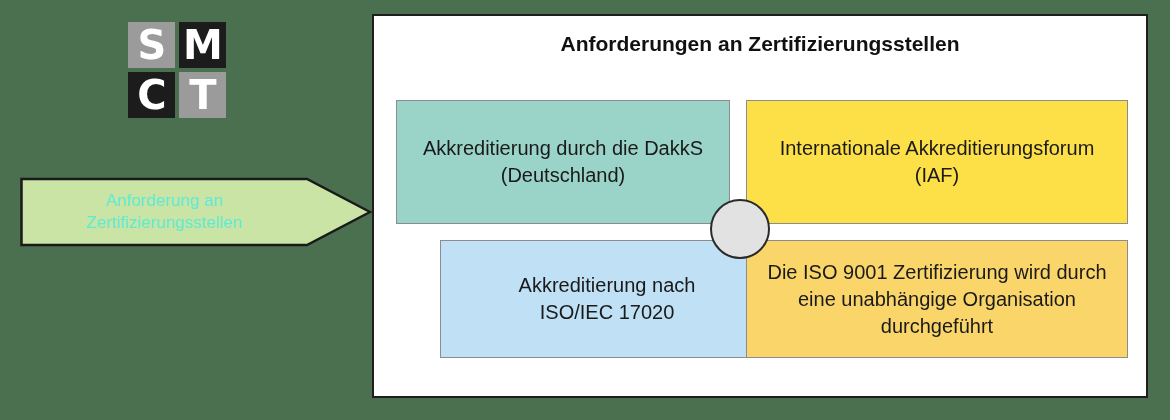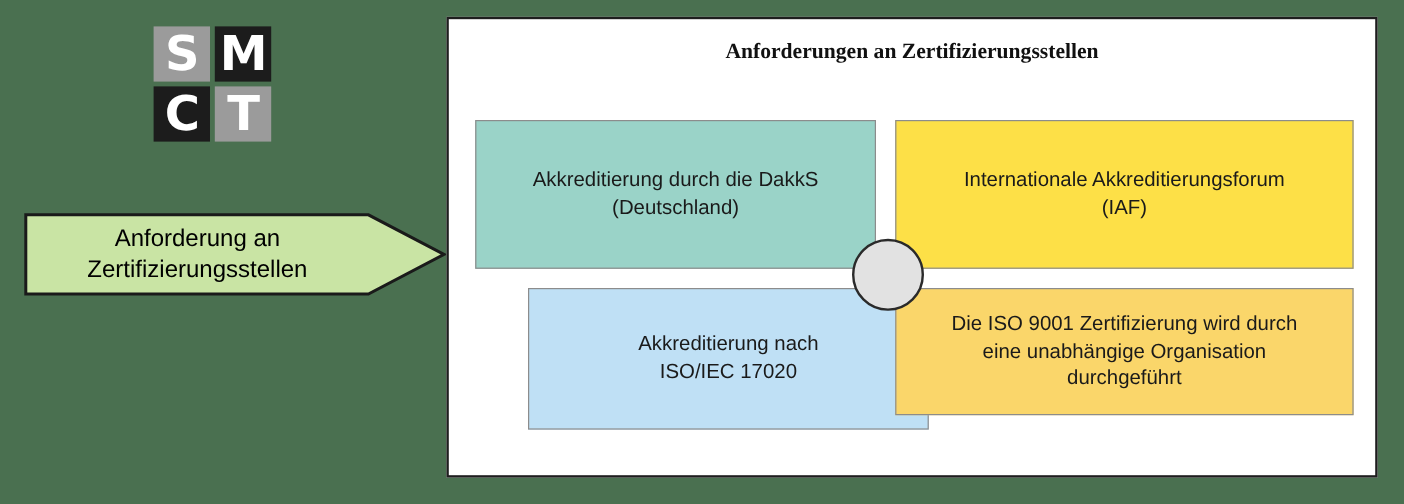--- a/index.html
+++ b/index.html
@@ -60,22 +60,22 @@
   #arrow-callout .arrow-label {
     position: absolute;
     left: 2px;
     top: 0;
     width: 285px;
     height: 70px;
     display: flex;
     align-items: center;
     justify-content: center;
     text-align: center;
-    font-size: 20px;
-    color: #000000;
+    font-size: 17px;
+    color: #5eead4;
     line-height: 1.32;
     white-space: pre-line;
   }
 
   
   #panel {
     position: absolute;
     left: 372px;
     top: 14px;
     width: 776px;
@@ -83,52 +83,51 @@
     background: #ffffff;
     border: 2px solid #1e1e1e;
     box-sizing: border-box;
   }
   #panel-title {
     position: absolute;
     left: 0;
     top: 16px;
     width: 100%;
     text-align: center;
-    font-size: 18px;
+    font-size: 21px;
     font-weight: bold;
     color: #111111;
-    font-family: Liberation Serif, serif;
   }
 
   
   #quadrants {
     position: absolute;
     left: 22px;
     top: 84px;
     width: 732px;
     height: 258px;
   }
   .quad {
     position: absolute;
     box-sizing: border-box;
     border: 1px solid #8c8c8c;
     display: flex;
     align-items: center;
     justify-content: center;
     text-align: center;
-    font-size: 17px;
+    font-size: 20px;
     color: #1a1a1a;
     line-height: 1.35;
     white-space: pre-line;
     padding: 0 10px;
   }
   .quad.tl { left: 0;     top: 0;     width: 334px; height: 124px; }
   .quad.tr { left: 350px; top: 0;     width: 382px; height: 124px; }
   .quad.bl { left: 0;     top: 140px; width: 334px; height: 118px; margin-left: 44px; }
-  .quad.br { left: 350px; top: 140px; width: 382px; height: 106px; }
+  .quad.br { left: 350px; top: 140px; width: 382px; height: 118px; }
 
   
   #center-hub {
     position: absolute;
     left: 710px;
     top: 199px;
     width: 60px;
     height: 60px;
     border-radius: 50%;
     background: #e2e2e2;

